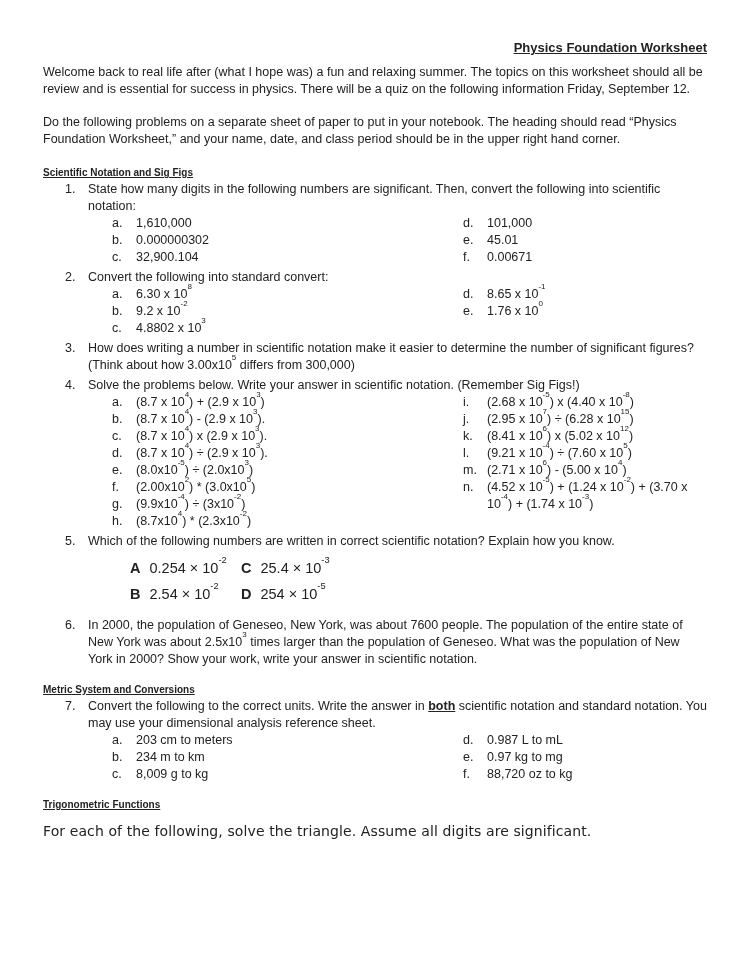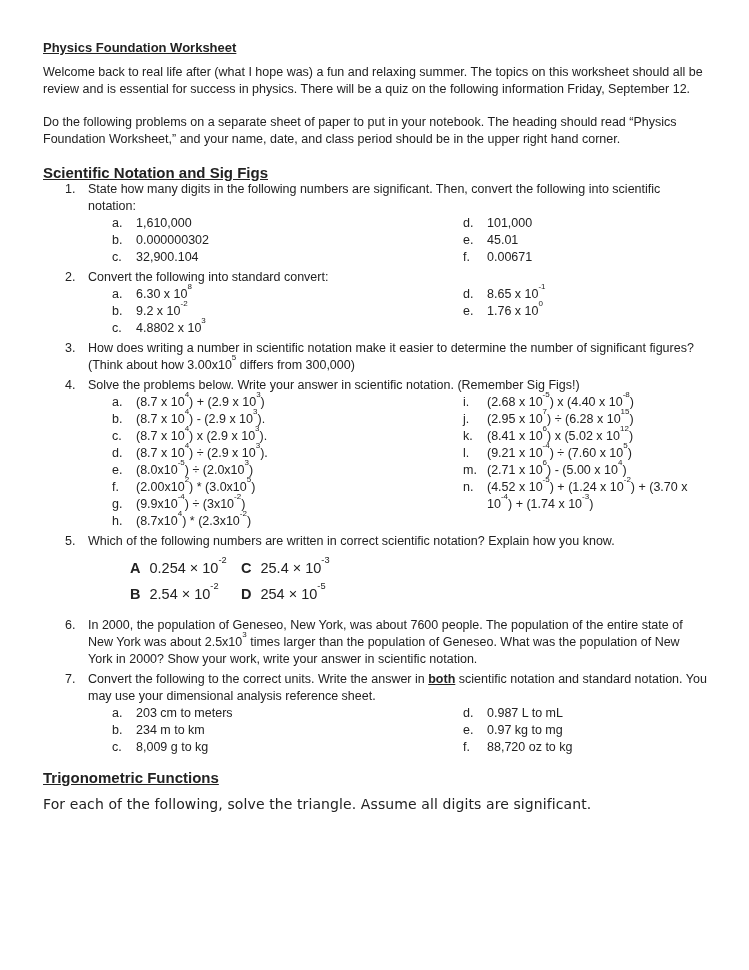--- a/index.html
+++ b/index.html
@@ -14,26 +14,26 @@
     font-family: "Liberation Sans", "DejaVu Sans", sans-serif;
     font-size: 12.5px;
     line-height: 17px;
     overflow: hidden;
   }
   h1.doc-title {
     font-size: 13px;
     line-height: 17px;
     font-weight: bold;
     text-decoration: underline;
-    text-align: left;
+    text-align: right;
     margin: 0 0 0;
   }
   p.para { margin: 8px 0 16px; }
   h2.sec-heading {
-    font-size: 15px;
+    font-size: 10px;
     line-height: 17px;
     font-weight: bold;
     text-decoration: underline;
     margin: 13px 0 0;
   }
   .q { display: flex; margin: 0 0 3px; }
   .qnum { flex: none; width: 23px; padding-left: 22px; }
   .qbody { flex: 1; min-width: 0; }
   .qprompt { }
   .opts { display: flex; align-items: flex-start; }
@@ -250,20 +250,21 @@
   </div>
 
   <div class="q">
     <span class="qnum">6.</span>
     <div class="qbody">
       <div class="qprompt">In 2000, the population of Geneseo, New York, was about 7600 people. The population of the entire state of New York was about 2.5x10<sup>3</sup> times larger than the population of Geneseo. What was the population of New York in 2000? Show your work, write your answer in scientific notation.</div>
     </div>
   </div>
 
   <div class="metric-block">
+    <h2 class="sec-heading">Metric System and Conversions</h2>
 
     <div class="q">
       <span class="qnum">7.</span>
       <div class="qbody">
         <div class="qprompt">Convert the following to the correct units. Write the answer in <span class="bu">both</span> scientific notation and standard notation. You may use your dimensional analysis reference sheet.</div>
         <div class="opts">
           <div class="optcol col-left">
               <div class="opt">
                 <span class="optlbl">a.</span>
                 <span class="opttext">203 cm to meters</span>

